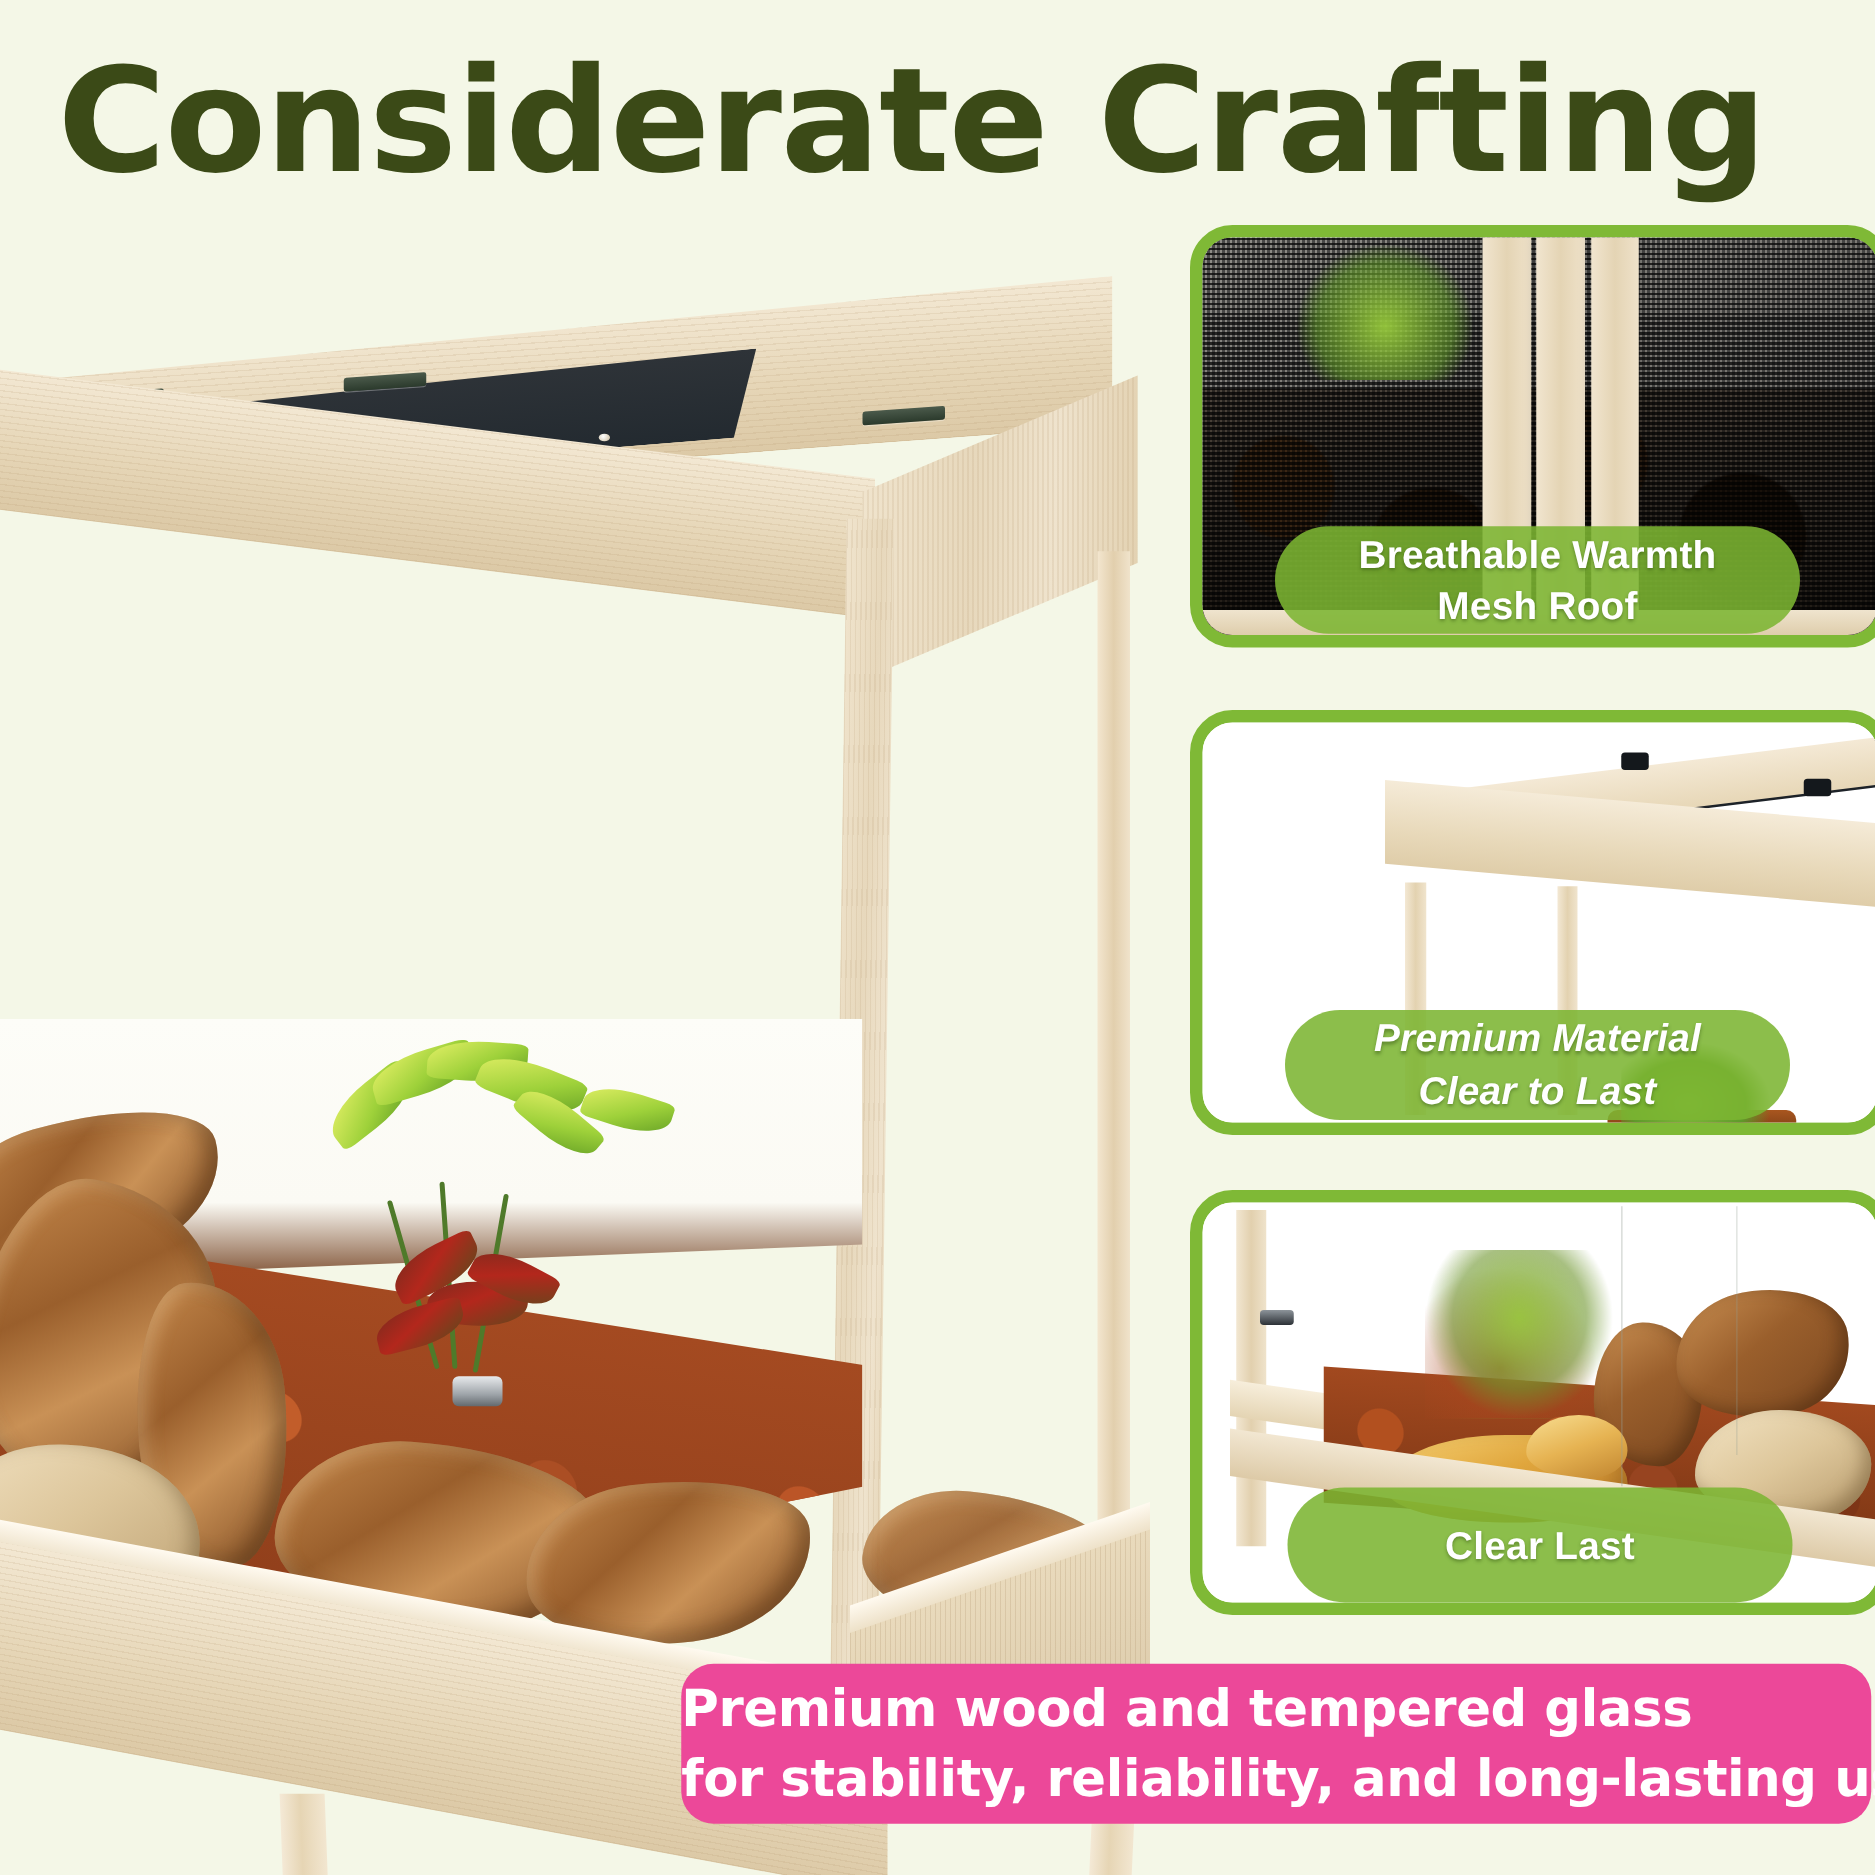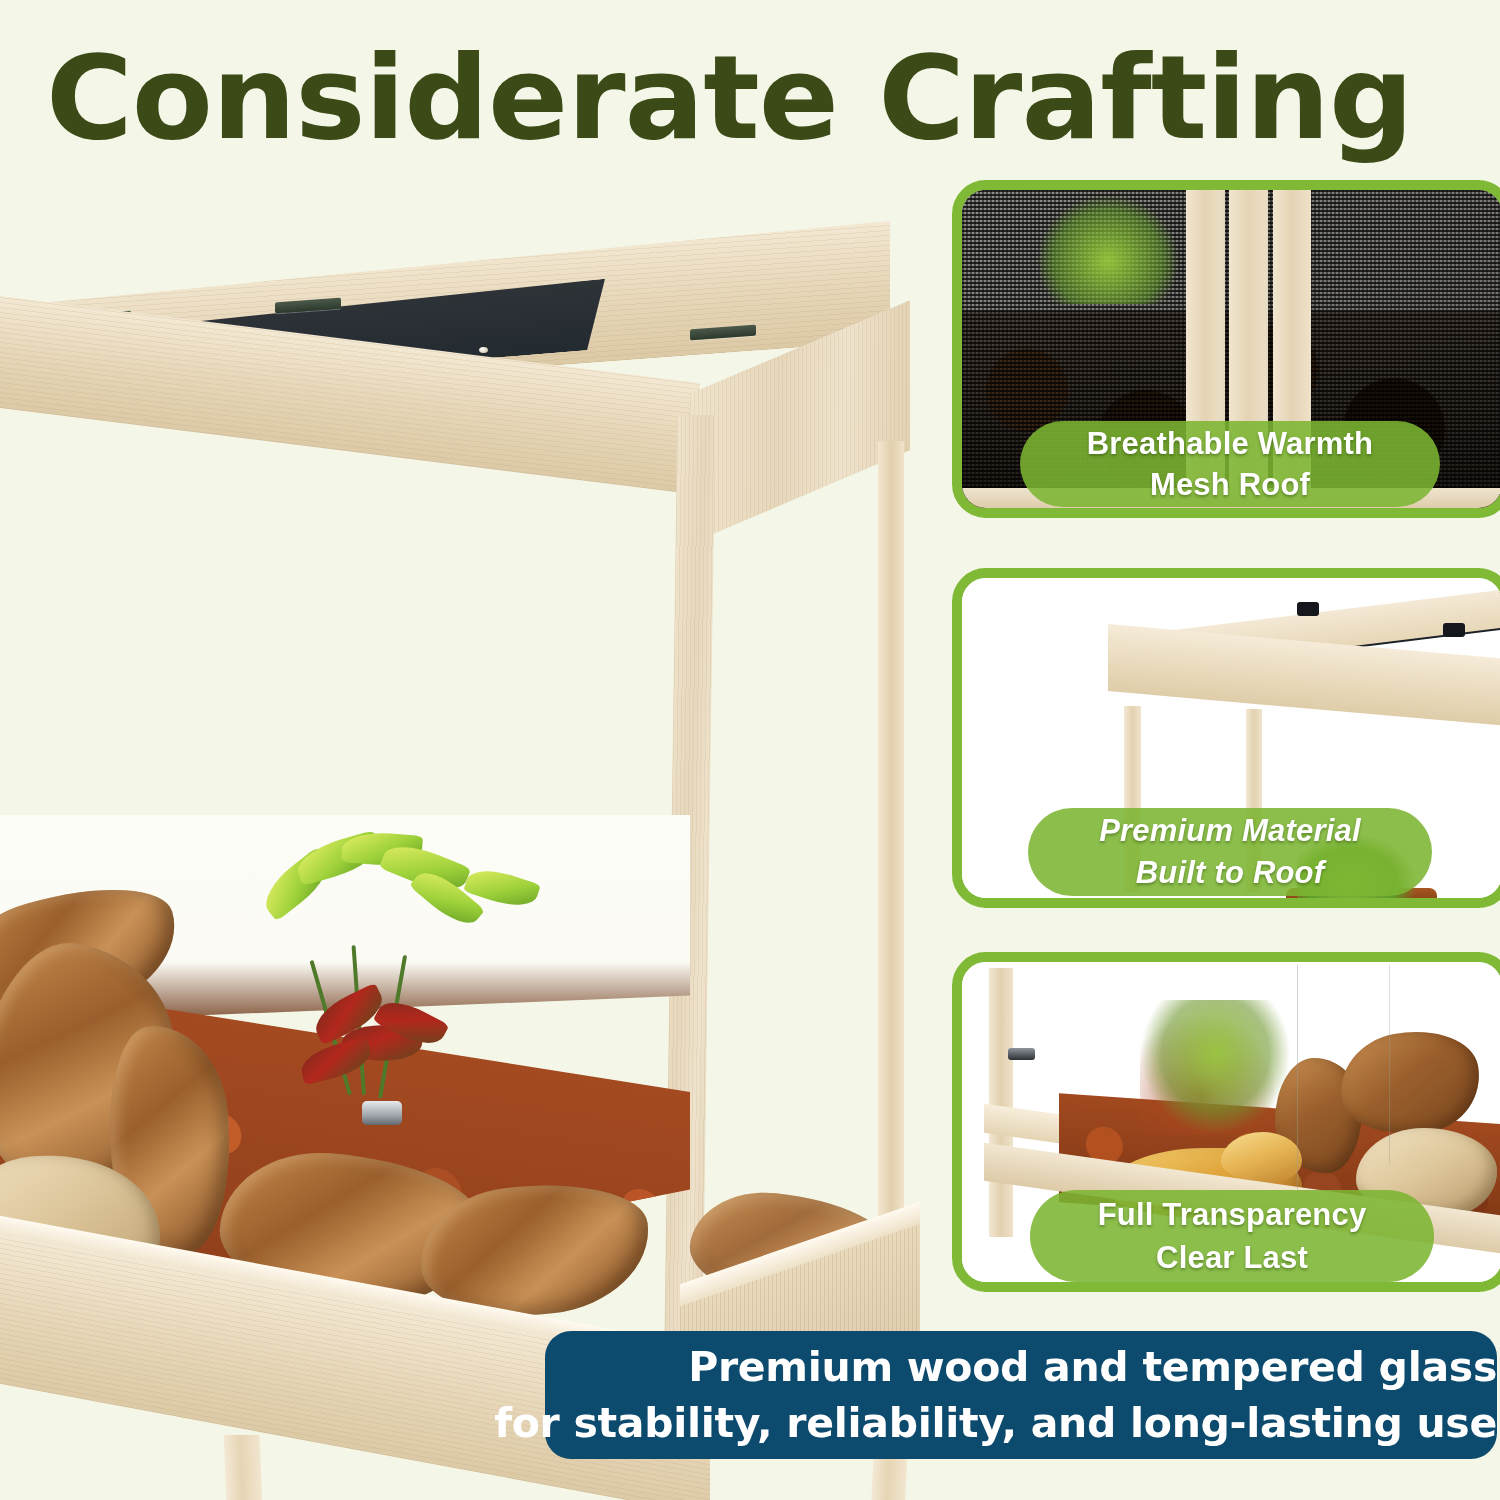--- a/index.html
+++ b/index.html
@@ -272,23 +272,23 @@
     letter-spacing:.2px;
   }
   .pill .l1,.pill .l2{display:block;white-space:nowrap;}
   #pill1{left:1020px;top:421px;width:420px;height:86px;font-size:31px;line-height:41px;}
   #pill2{left:1028px;top:808px;width:404px;height:88px;font-size:31px;line-height:42px;font-style:italic;}
   #pill3{left:1030px;top:1190px;width:404px;height:92px;font-size:31px;line-height:43px;}
 
   
   #banner{
     position:absolute;left:545px;top:1331px;width:952px;height:128px;
-    background:#0c4a6e;border-radius:26px;
+    background:#ec4899;border-radius:26px;
     display:flex;flex-direction:column;justify-content:center;
-    box-sizing:border-box;align-items:flex-end;
+    box-sizing:border-box;
   }
   #banner .bl{
     color:#ffffff;font-weight:700;font-size:41px;line-height:56px;
     white-space:nowrap;font-family:"DejaVu Sans","Liberation Sans",sans-serif;
     letter-spacing:-.3px;
   }
 </style>
 </head>
 <body>
 
@@ -394,21 +394,21 @@
       <div class="p2-clip" style="left:89%;top:14%;"></div>
       <div id="p2-face"></div>
       <div id="p2-legL"></div>
       <div id="p2-legR"></div>
       <div id="p2-soil"></div>
       <div id="p2-plant"></div>
     </div>
   </div>
   <div class="pill" id="pill2">
     <span class="l1">Premium Material</span>
-    <span class="l2">Built to Roof</span>
+    <span class="l2">Clear to Last</span>
   </div>
 
   <div class="panel" id="panel3">
     <div class="panel-media">
       <div id="p3-bg"></div>
       <div id="p3-frameL"></div>
       <div id="p3-latch"></div>
       <div id="p3-railBottom"></div>
       <div id="p3-sub"></div>
       <div class="p3-wood" style="left:58%;top:30%;width:16%;height:36%;"></div>
@@ -416,21 +416,20 @@
       <div id="p3-skull"></div>
       <div id="p3-plant"></div>
       <div id="p3-lizard"></div>
       <div id="p3-lizhead"></div>
       <div id="p3-railBottom2"></div>
       <div id="p3-glass1"></div>
       <div id="p3-glass2"></div>
     </div>
   </div>
   <div class="pill" id="pill3">
-    <span class="l1">Full Transparency</span>
     <span class="l2">Clear Last</span>
   </div>
 
   <div id="banner">
     <span class="bl">Premium wood and tempered glass</span>
     <span class="bl">for stability, reliability, and long-lasting use</span>
   </div>
 
 </div>
 

